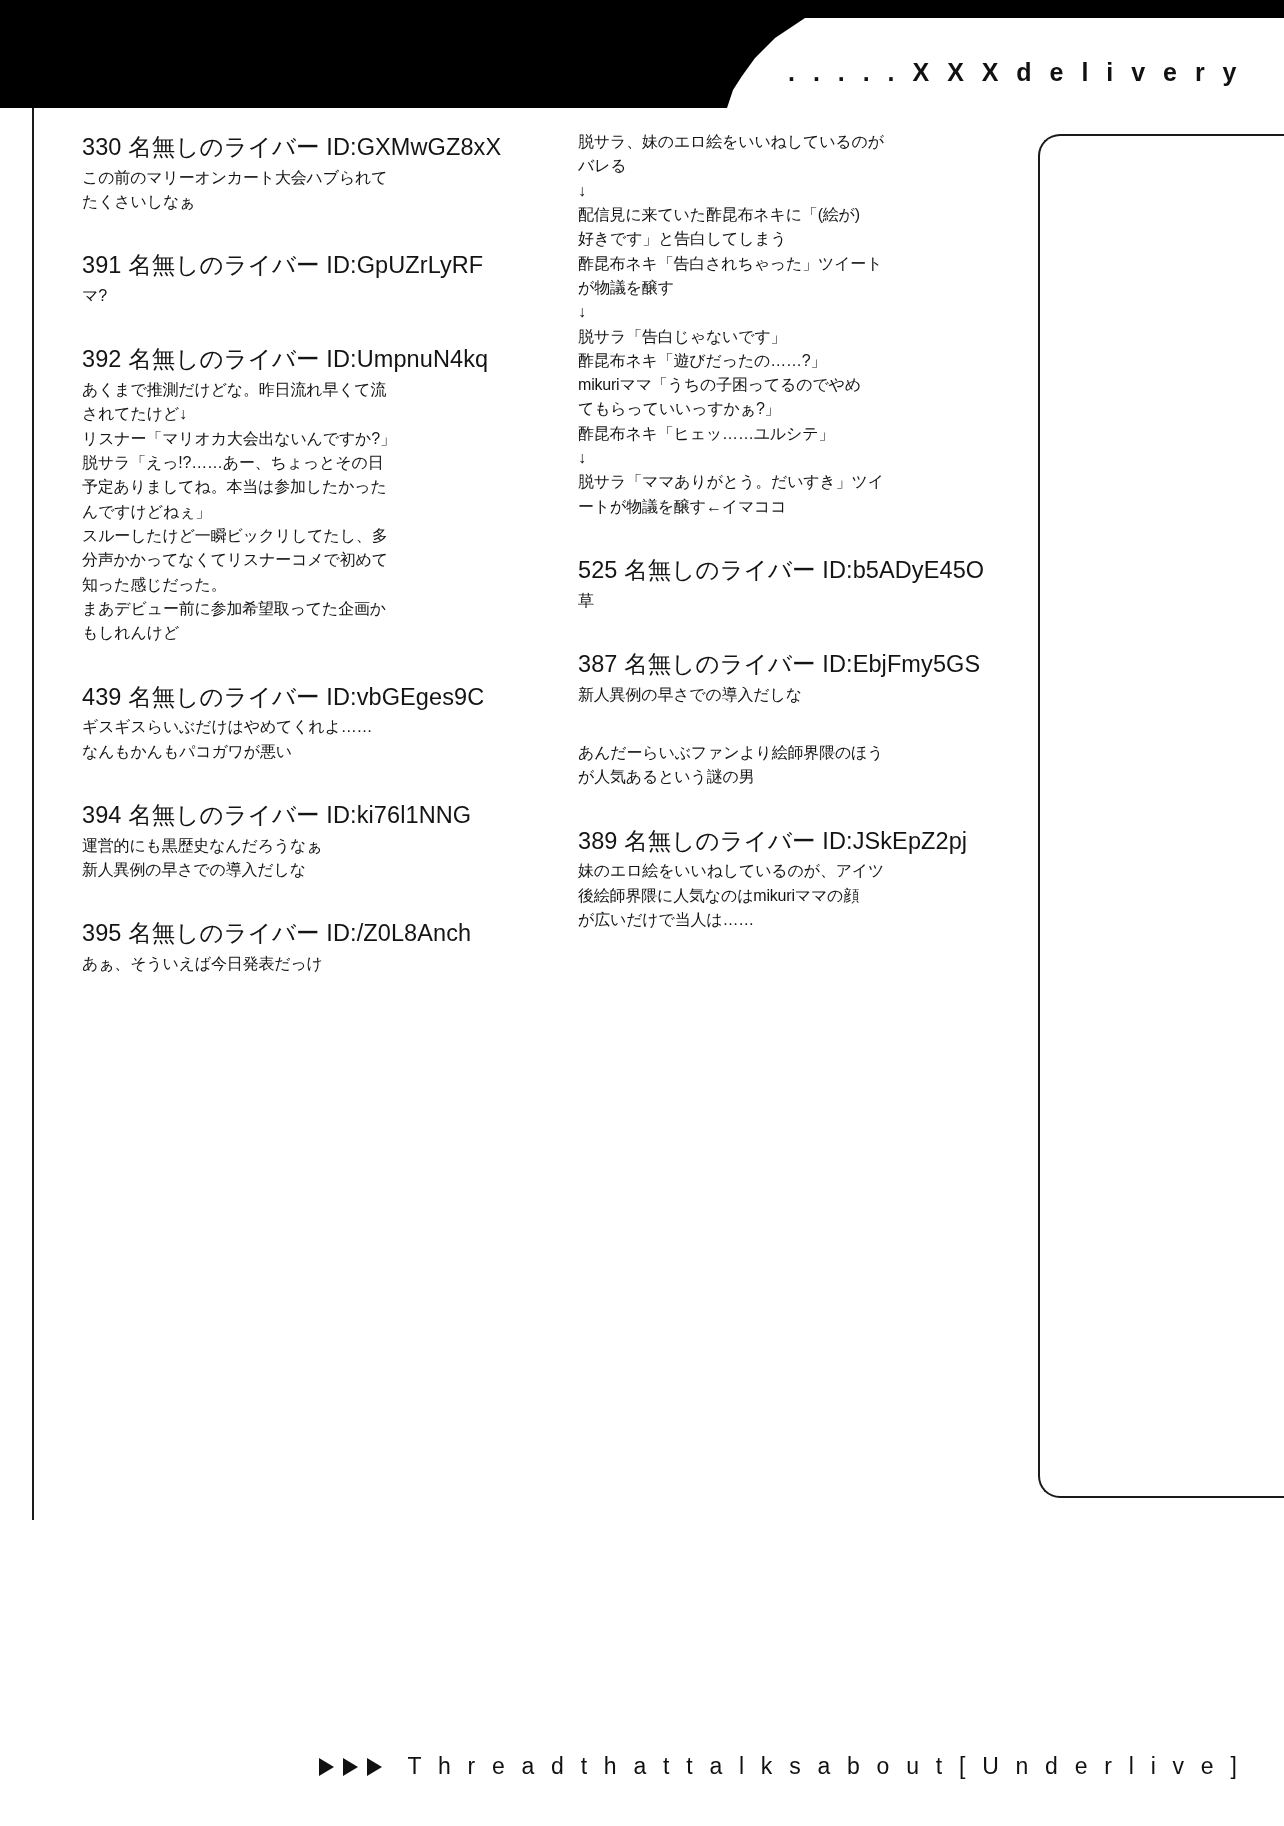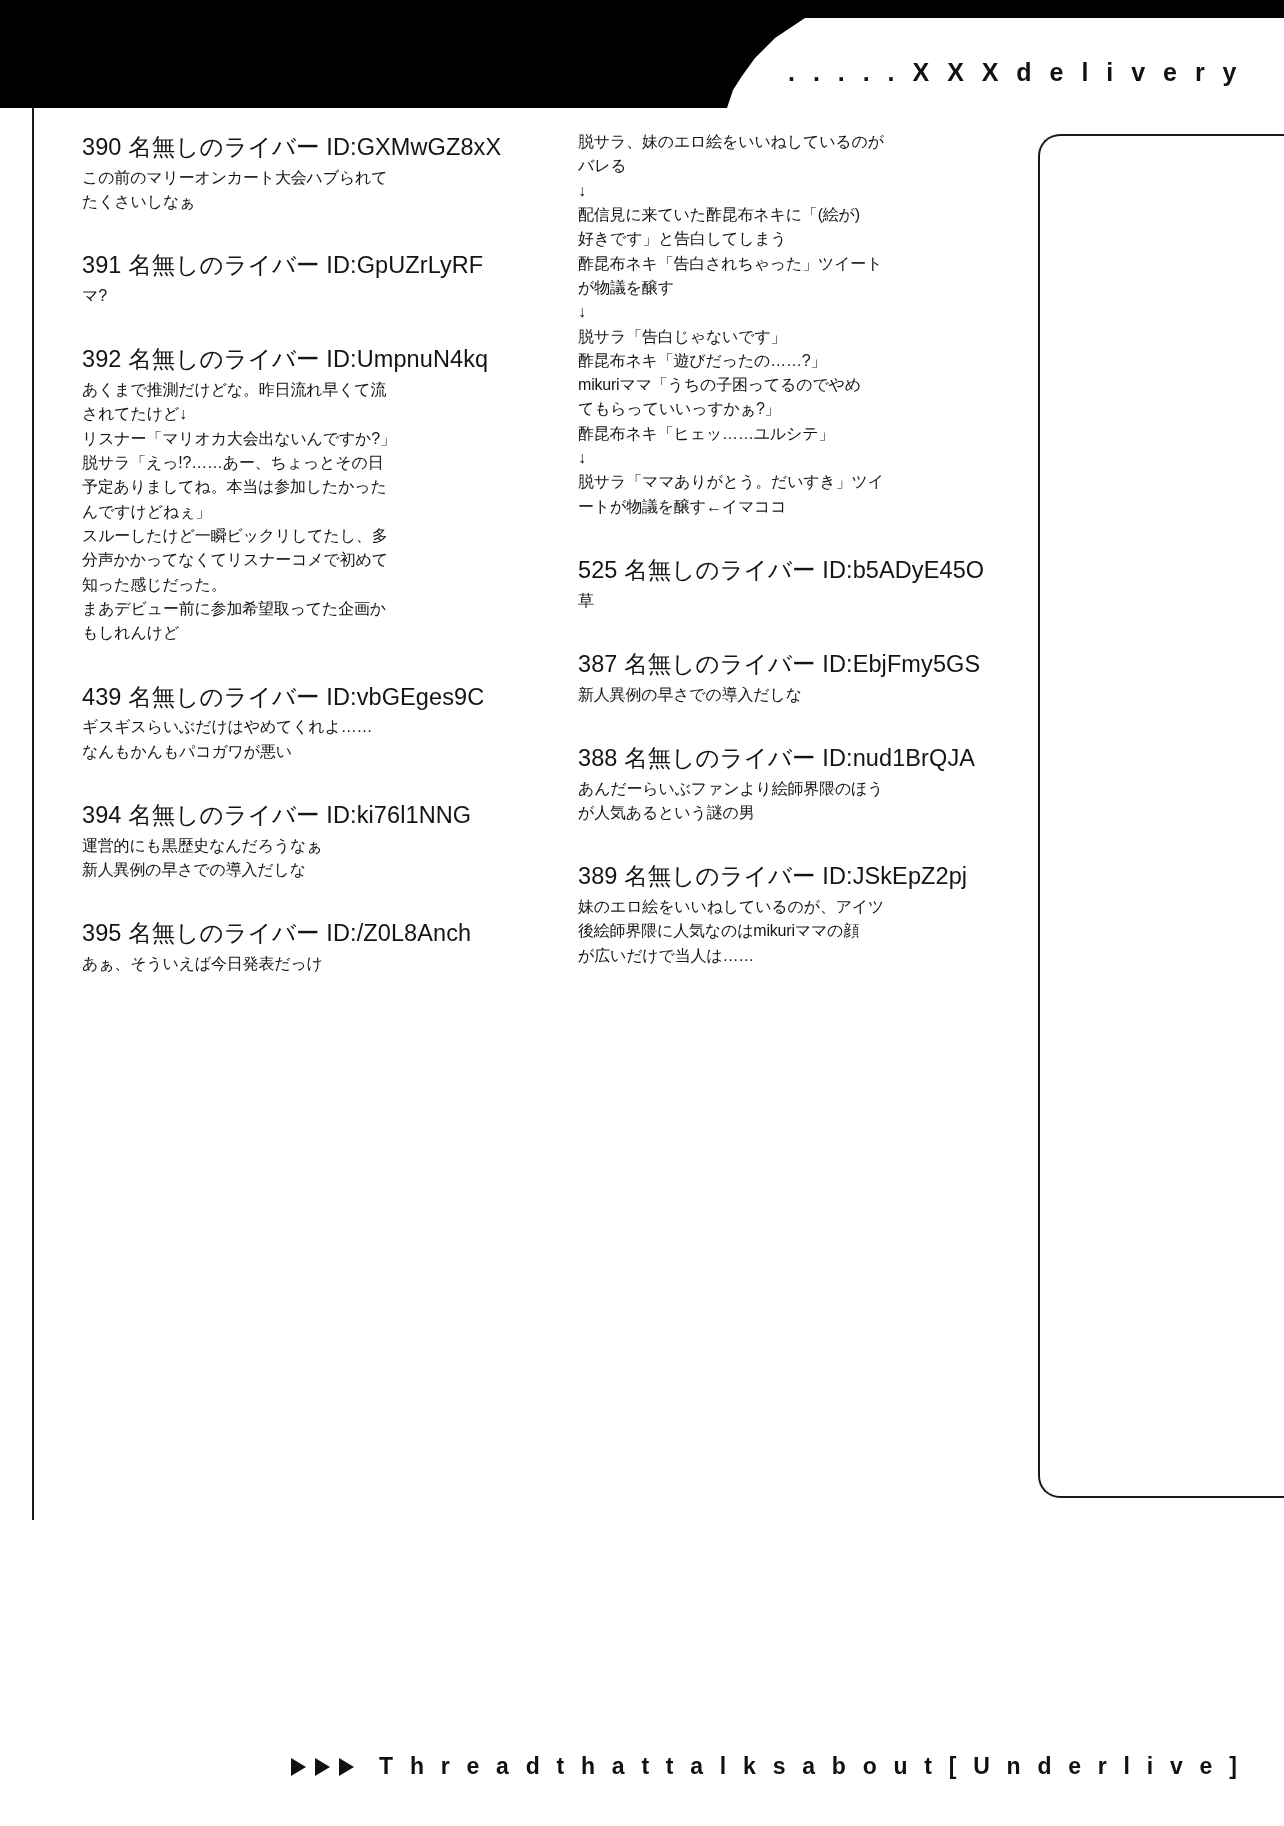--- a/index.html
+++ b/index.html
@@ -133,42 +133,42 @@
   }
   .tri {
     width: 0;
     height: 0;
     border-left: 15px solid #111111;
     border-top: 9px solid transparent;
     border-bottom: 9px solid transparent;
   }
   .footer-text {
     font-size: 23px;
-    font-weight: 700;
+    font-weight: 400;
     letter-spacing: 5.2px;
     color: #111111;
     margin-left: 16px;
   }
 </style>
 </head>
 <body>
 
 <div class="page">
 
   <div class="header"></div>
   <div class="header-title">. . . . . X X X d e l i v e r y</div>
 
   <div class="left-rule"></div>
   <div class="corner-frame"></div>
 
   <div class="columns">
 
     <div class="column col-left">
       <div class="post">
-        <div class="post-header">390 名無しのライバー ID:GXMwGZ8xX</div>
+        <div class="post-header">330 名無しのライバー ID:GXMwGZ8xX</div>
         <div class="post-body">この前のマリーオンカート大会ハブられて
 たくさいしなぁ</div>
       </div>
       <div class="post">
         <div class="post-header">391 名無しのライバー ID:GpUZrLyRF</div>
         <div class="post-body">マ?</div>
       </div>
       <div class="post">
         <div class="post-header">392 名無しのライバー ID:UmpnuN4kq</div>
         <div class="post-body">あくまで推測だけどな。昨日流れ早くて流
@@ -220,21 +220,20 @@
       </div>
       <div class="post">
         <div class="post-header">525 名無しのライバー ID:b5ADyE45O</div>
         <div class="post-body">草</div>
       </div>
       <div class="post">
         <div class="post-header">387 名無しのライバー ID:EbjFmy5GS</div>
         <div class="post-body">新人異例の早さでの導入だしな</div>
       </div>
       <div class="post">
-        <div class="post-header">388 名無しのライバー ID:nud1BrQJA</div>
         <div class="post-body">あんだーらいぶファンより絵師界隈のほう
 が人気あるという謎の男</div>
       </div>
       <div class="post">
         <div class="post-header">389 名無しのライバー ID:JSkEpZ2pj</div>
         <div class="post-body">妹のエロ絵をいいねしているのが、アイツ
 後絵師界隈に人気なのはmikuriママの顔
 が広いだけで当人は……</div>
       </div>
     </div>

